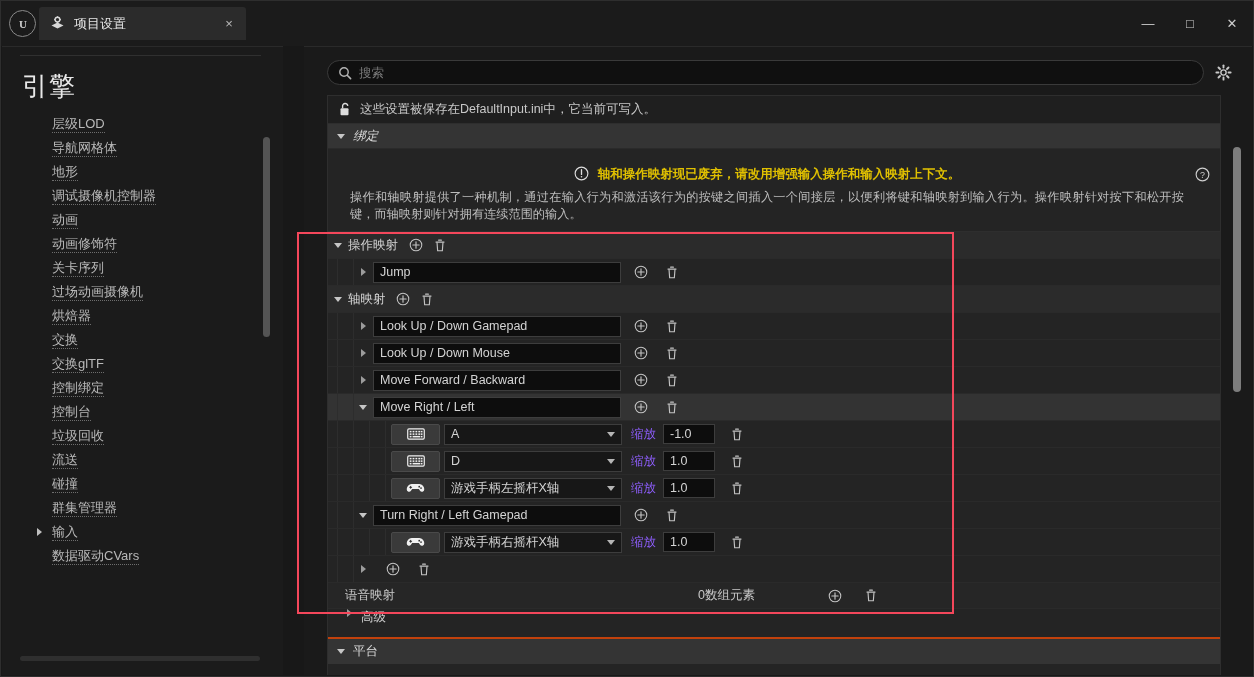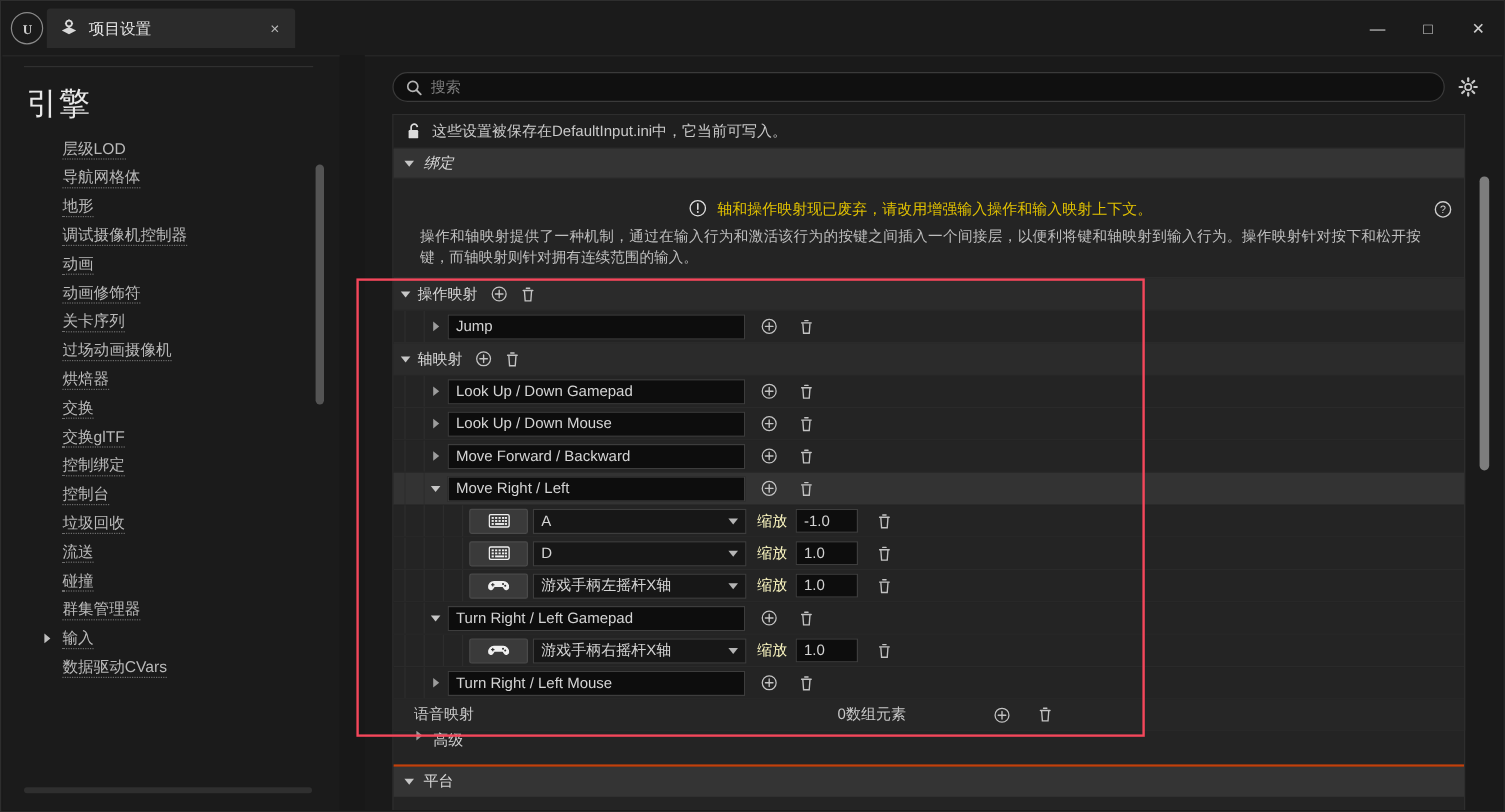--- a/index.html
+++ b/index.html
@@ -164,21 +164,21 @@
     padding: 10px 36px 8px 22px;
     border-bottom: 1px solid #2e2e2e;
     background: #242424;
   }
   .warn-line {
     display: flex; justify-content: center; align-items: flex-start;
     gap: 9px; padding: 2px 0 6px;
   }
   .warn-icon { width: 15px; height: 15px; flex: 0 0 auto; margin-top: 5px; }
   .warn-text {
-    color: #e0c000; font-size: 12.5px; font-weight: normal;
+    color: #e0c000; font-size: 12.5px; font-weight: bold;
     line-height: 18px; padding-top: 4px; text-align: right;
   }
   .desc-text {
     color: #bdbdbd; font-size: 12.2px; line-height: 17px; text-align: justify;
   }
   .help-icon {
     position: absolute; right: 10px; top: 18px;
     width: 15px; height: 15px; cursor: pointer;
   }
 
@@ -229,21 +229,21 @@
     display: flex; align-items: center; padding: 0 6px;
     color: #d4d4d4; font-size: 12.5px; cursor: pointer;
   }
   .combo .cv { flex: 1; overflow: hidden; white-space: nowrap; }
   .chev {
     width: 0; height: 0;
     border-top: 5px solid #b5b5b5;
     border-left: 4.5px solid transparent;
     border-right: 4.5px solid transparent;
   }
-  .scale-label { color: #fef9c3; font-size: 12.5px; margin: 0 7px 0 9px; text-align: center; }
+  .scale-label { color: #8b5cf6; font-size: 12.5px; margin: 0 7px 0 9px; text-align: center; }
   .scale-field {
     width: 52px; height: 20px;
     background: #0d0d0d; border: 1px solid #3d3d3d;
     color: #d4d4d4; font-size: 12.5px; padding: 0 6px; outline: none;
     font-family: "Liberation Sans", sans-serif;
   }
 
   .voice-row {
     position: relative; height: 26px; display: flex; align-items: center;
     background: #262626; border-bottom: 1px solid #2a2a2a;
@@ -757,21 +757,20 @@
             <span class="vgrid" style="left: 9px;"></span>
             <span class="vgrid" style="left: 25px;"></span>
             <span class="vgrid" style="left: 41px;"></span>
             <span class="vgrid" style="left: 57px;"></span>
           </div>
           <div class="row">
             <span style="width:25px"></span>
             <span class="twisty">
               <span class="tri-right"></span>
             </span>
-            <input class="name-field" value="Turn Right / Left Mouse" style="">
             <div class="row-actions">
               <div class="icon-btn">
                 <svg width="14" height="14" viewBox="0 0 16 16">
                   <circle cx="8" cy="8" r="6.6" fill="none" stroke="#c3c3c3" stroke-width="1.2"></circle>
                   <path d="M8 4.4 V11.6 M4.4 8 H11.6" stroke="#c3c3c3" stroke-width="1.3" stroke-linecap="round"></path>
                 </svg>
               </div>
               <div class="icon-btn">
                 <svg width="14" height="15" viewBox="0 0 16 17">
                   <path d="M3.4 4.6 h9.2 M6.4 2.4 h3.2" stroke="#c3c3c3" stroke-width="1.3" stroke-linecap="round"></path>

